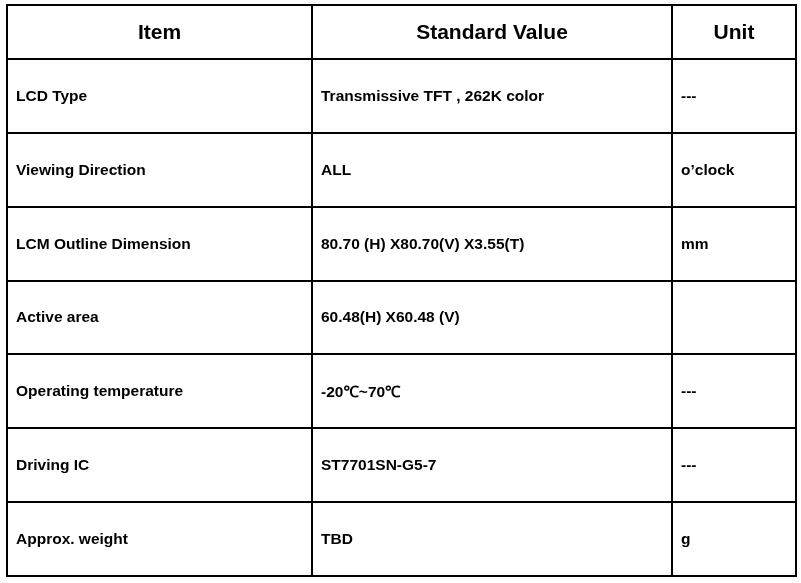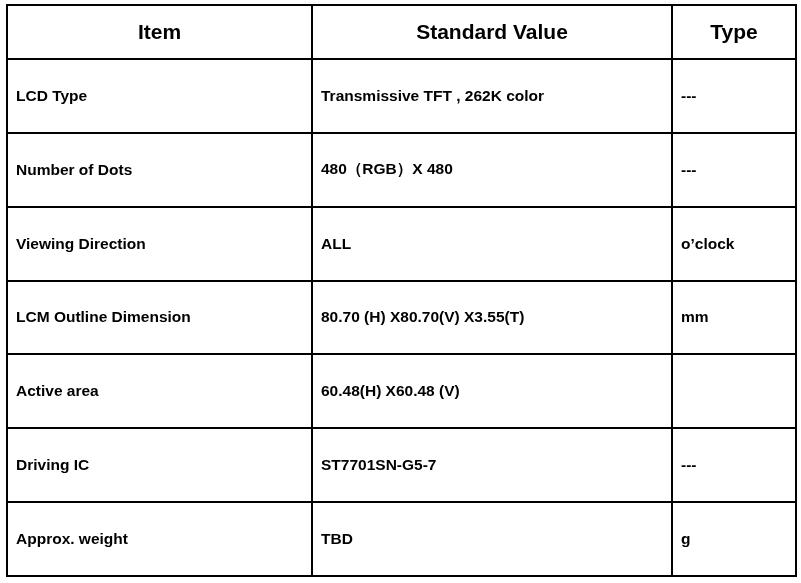--- a/index.html
+++ b/index.html
@@ -57,50 +57,50 @@
   <table class="spec-table">
     <colgroup>
       <col class="c-item">
       <col class="c-value">
       <col class="c-unit">
     </colgroup>
     <thead>
       <tr>
         <th>Item</th>
         <th>Standard Value</th>
-        <th>Type</th>
+        <th>Unit</th>
       </tr>
     </thead>
     <tbody>
       <tr>
         <td class="cell-item">LCD Type</td>
         <td class="cell-value">Transmissive TFT , 262K color</td>
-        <td class="cell-unit">---</td>
-      </tr>
-      <tr>
-        <td class="cell-item">Number of Dots</td>
-        <td class="cell-value">480（RGB）X 480</td>
         <td class="cell-unit">---</td>
       </tr>
       <tr>
         <td class="cell-item">Viewing Direction</td>
         <td class="cell-value">ALL</td>
         <td class="cell-unit">o’clock</td>
       </tr>
       <tr>
         <td class="cell-item">LCM Outline Dimension</td>
         <td class="cell-value">80.70 (H) X80.70(V) X3.55(T)</td>
         <td class="cell-unit">mm</td>
       </tr>
       <tr>
         <td class="cell-item">Active area</td>
         <td class="cell-value">60.48(H) X60.48 (V)</td>
         <td class="cell-unit"></td>
       </tr>
       <tr>
+        <td class="cell-item">Operating temperature</td>
+        <td class="cell-value">-20℃~70℃</td>
+        <td class="cell-unit">---</td>
+      </tr>
+      <tr>
         <td class="cell-item">Driving IC</td>
         <td class="cell-value">ST7701SN-G5-7</td>
         <td class="cell-unit">---</td>
       </tr>
       <tr>
         <td class="cell-item">Approx. weight</td>
         <td class="cell-value">TBD</td>
         <td class="cell-unit">g</td>
       </tr>
     </tbody>

